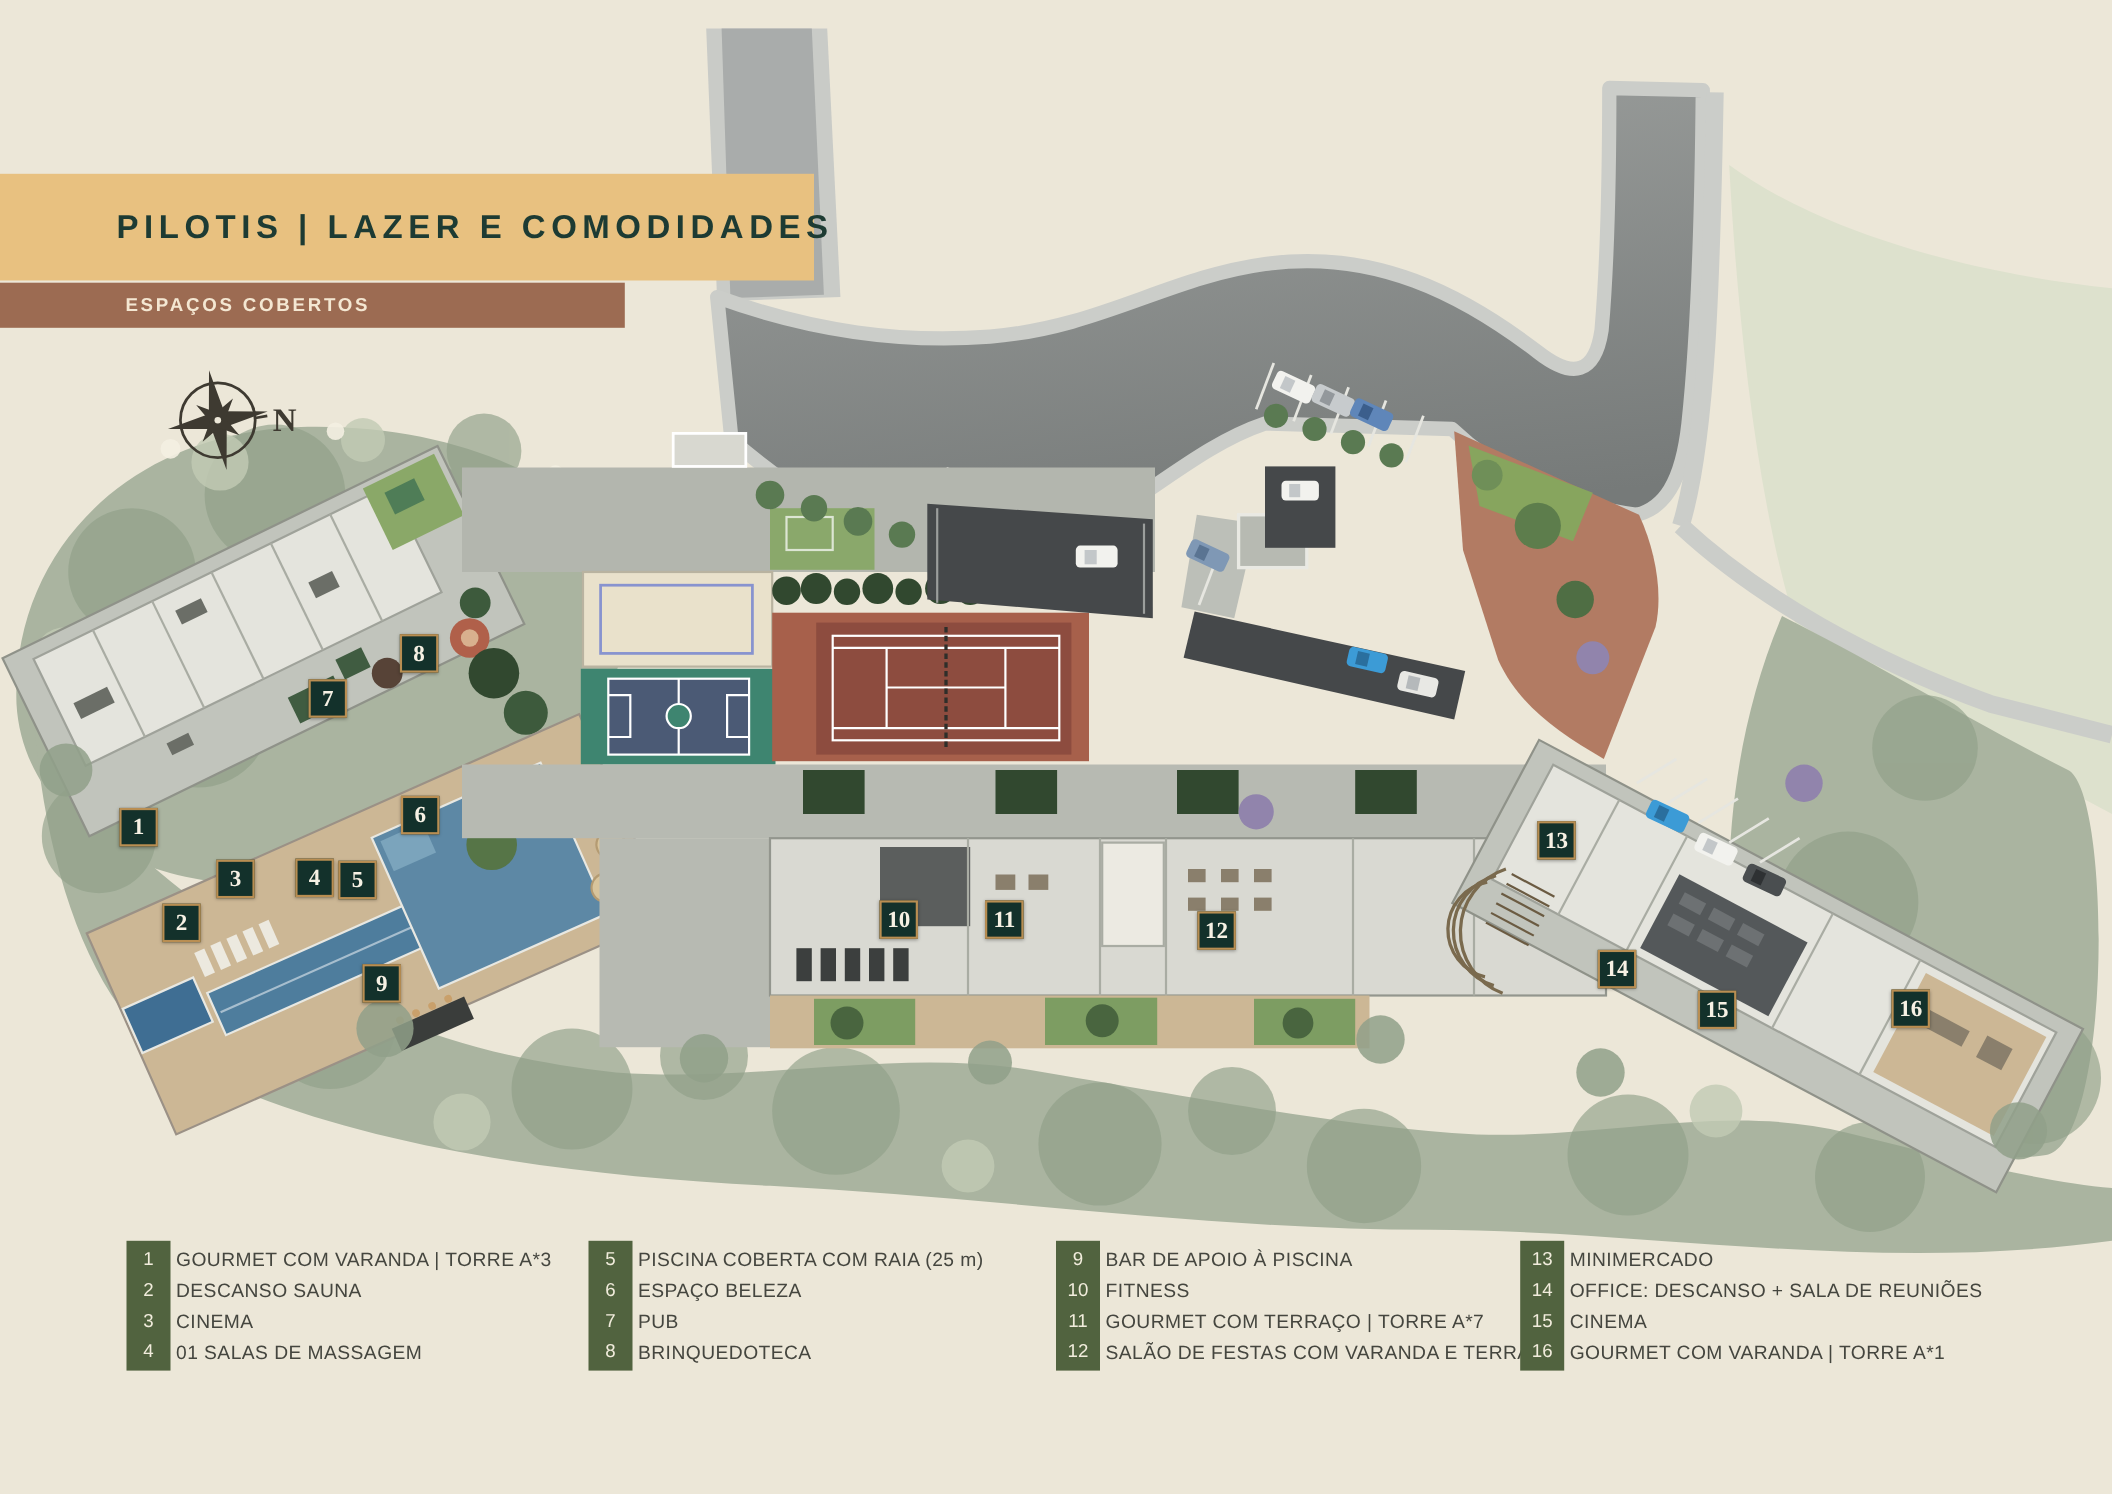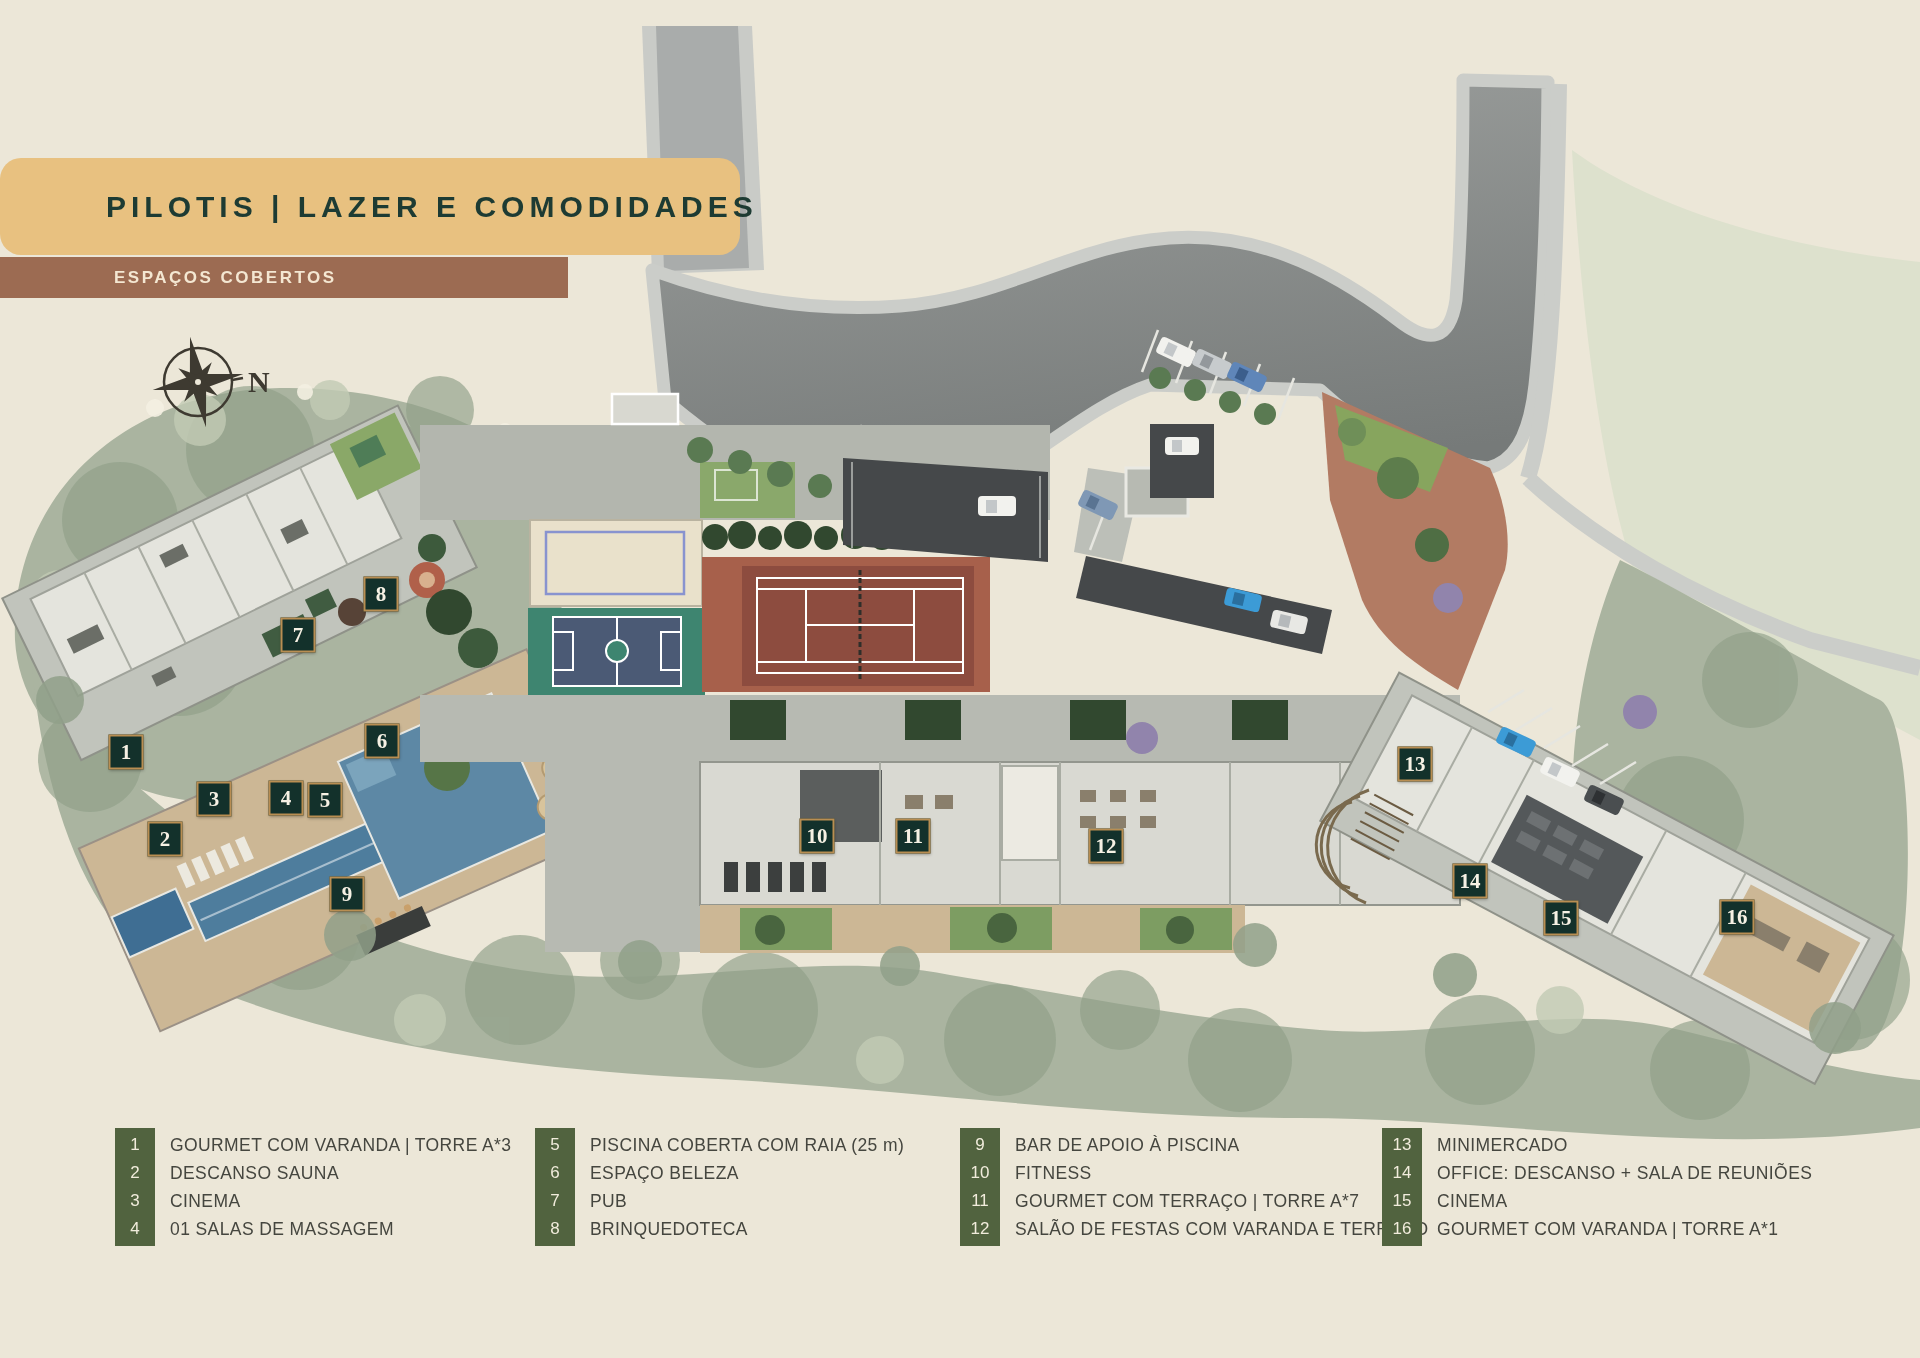--- a/index.html
+++ b/index.html
@@ -9,21 +9,21 @@
     font-family:"Liberation Sans", sans-serif;
   }
   #stage{position:absolute;inset:0;width:1920px;height:1358px;}
   #plan-svg{position:absolute;left:0;top:0;}
 
   
   .banner-gold{
     position:absolute;left:0;top:158px;width:740px;height:97px;
     background:var(--banner_gold);
     display:flex;align-items:center;
-    padding-left:106px;box-sizing:border-box;border-radius:21px;
+    padding-left:106px;box-sizing:border-box;
   }
   .banner-gold .title{
     font-size:30px;font-weight:700;letter-spacing:5px;
     color:var(--banner_text);white-space:nowrap;
   }
   .banner-brown{
     position:absolute;left:0;top:257px;width:568px;height:41px;
     background:var(--banner_brown);
     display:flex;align-items:center;
     padding-left:114px;box-sizing:border-box;
@@ -55,21 +55,21 @@
   .legend-col:nth-child(3){left:960px;}
   .legend-col:nth-child(4){left:1382px;}
   .legend-nums{
     background:var(--legend_green);width:40px;
     display:flex;flex-direction:column;padding:3px 0;
   }
   .legend-num{
     height:28px;display:flex;align-items:center;justify-content:center;
     color:var(--legend_num_text);font-size:17px;
   }
-  .legend-labels{display:flex;flex-direction:column;margin-left:15px;padding:3px 0;}
+  .legend-labels{display:flex;flex-direction:column;margin-left:5px;padding:3px 0;}
   .legend-label{
     height:28px;display:flex;align-items:center;
     color:var(--legend_label_text);font-size:17.5px;letter-spacing:.4px;
     white-space:nowrap;
   }
 </style>
 </head>
 <body>
 
 <div id="stage">

